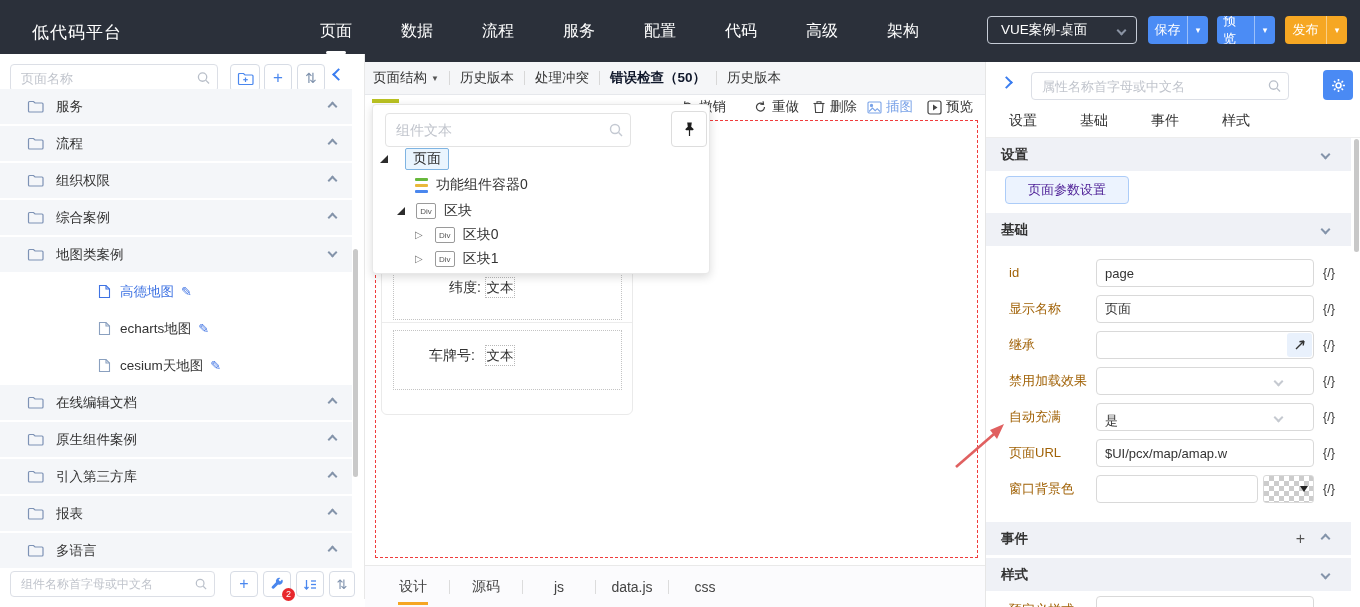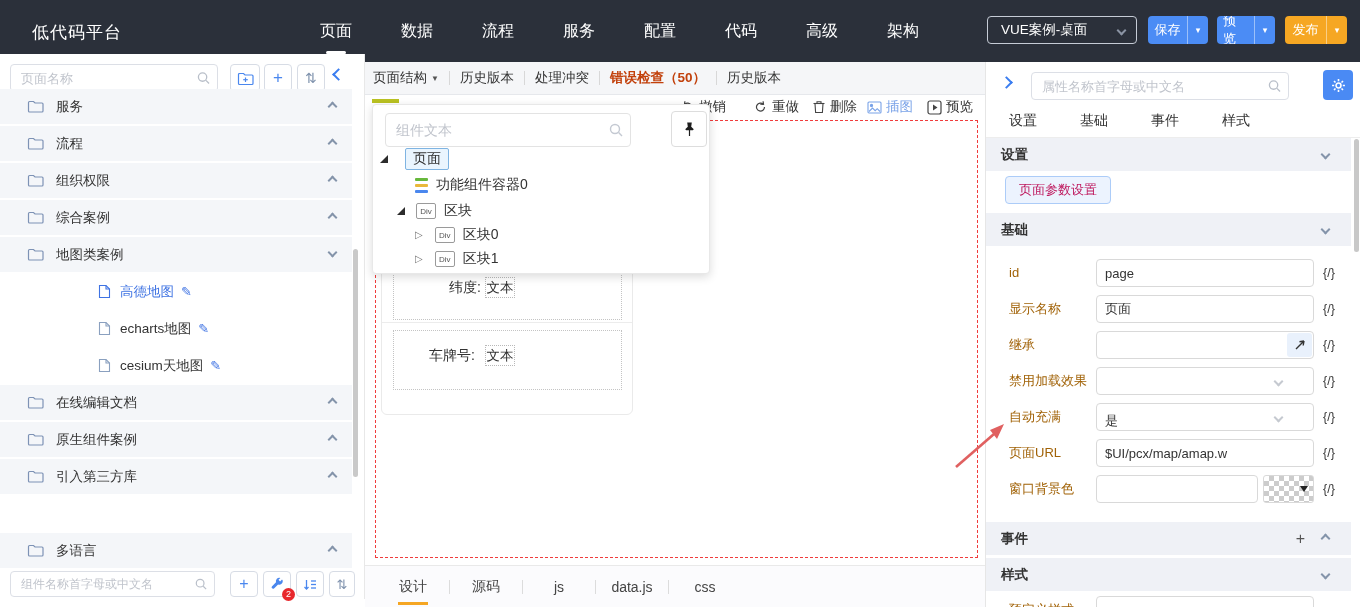--- a/index.html
+++ b/index.html
@@ -44,21 +44,21 @@
   .sb-page svg{margin-left:98px;}
   .sb-page .p-label{margin-left:9px;font-size:13.5px;}
   .sb-page .pencil{margin-left:7px;color:#3f73e3;font-size:13px;}
   .sb-scroll{position:absolute;left:353px;top:195px;width:5px;height:228px;background:#c9c9c9;border-radius:3px;}
   .badge{position:absolute;right:-5px;bottom:-5px;width:13px;height:13px;border-radius:50%;background:#e8282d;color:#fff;font-size:9px;line-height:13px;text-align:center;}
 
   
   .toolbar1{position:absolute;left:365px;top:62px;width:620px;height:33px;background:#f5f6f8;border-bottom:1px solid #e6e8ec;display:flex;align-items:center;padding-left:8px;font-size:13.5px;color:#333;}
   .tb-sep{width:1px;height:14px;background:#d8d8d8;margin:0 10px;}
   .tb-item{display:flex;align-items:center;gap:4px;cursor:pointer;white-space:nowrap;}
-  .err{color:#c2410c;font-weight:bold;}
+  .err{color:#0f172a;font-weight:bold;}
   .toolbar2{position:absolute;left:365px;top:95px;width:620px;height:26px;background:#fff;font-size:13.5px;color:#333;}
   .tb2-item{position:absolute;top:3px;display:flex;align-items:center;gap:4px;cursor:pointer;white-space:nowrap;}
   .yellow-bar{position:absolute;left:372px;top:99px;width:27px;height:4px;background:#b9c122;}
   .canvas-outline{position:absolute;left:375px;top:120px;width:603px;height:438px;border:1px dashed #f03c3c;}
   .card{position:absolute;left:381px;top:140px;width:252px;height:275px;background:#fff;border:1px solid #eaeaea;border-radius:6px;}
   .dotted-row{position:absolute;border:1px dotted #c4c4c4;font-size:14px;color:#333;}
   .txt-box{position:absolute;border:1px dotted #b9b9b9;width:30px;height:21px;line-height:20px;text-align:center;font-size:13.5px;}
   .card-divider{position:absolute;left:382px;top:322px;width:250px;border-top:1px solid #ececec;}
   .bottom-tabs{position:absolute;left:365px;top:565px;width:620px;height:42px;background:#fbfbfd;border-top:1px solid #e9e9e9;display:flex;align-items:center;padding-left:20px;font-size:14px;color:#444;}
   .btab{position:relative;width:56px;text-align:center;cursor:pointer;}
@@ -75,21 +75,21 @@
   .bars-icon{width:13px;height:15px;display:flex;flex-direction:column;justify-content:space-between;}
   .bars-icon i{display:block;height:3px;border-radius:1px;}
   .div-icon{width:20px;height:16px;border:1px solid #9a9a9a;border-radius:2px;font-size:8px;color:#555;display:flex;align-items:center;justify-content:center;background:#fff;}
 
   
   .inspector{position:absolute;left:985px;top:62px;width:375px;height:545px;background:#fff;border-left:1px solid #e6e6e6;overflow:hidden;}
   .insp-tabs{position:absolute;left:0;top:42px;width:375px;height:34px;border-bottom:1px solid #ededed;display:flex;align-items:center;gap:43px;padding-left:23px;font-size:14px;color:#333;}
   .sec-header{position:absolute;left:0;width:365px;height:33px;background:#eff1f6;display:flex;align-items:center;font-size:13.5px;font-weight:bold;color:#333;padding-left:15px;}
   .sec-header .chv{position:absolute;right:22px;border-color:#8494aa;}
   .sec-plus{position:absolute;right:46px;font-weight:normal;font-size:16px;color:#555;cursor:pointer;}
-  .param-btn{position:absolute;left:19px;top:114px;height:28px;padding:0 13px;background:#ecf3fe;border:1px solid #acccf8;border-radius:4px;color:#be185d;font-size:13px;line-height:26px;cursor:pointer;}
+  .param-btn{position:absolute;left:19px;top:114px;height:28px;padding:0 22px;background:#ecf3fe;border:1px solid #acccf8;border-radius:4px;color:#4c1d95;font-size:13px;line-height:26px;cursor:pointer;}
   .field-row{position:absolute;left:0;width:375px;height:28px;}
   .field-row .f-lab{position:absolute;left:23px;top:0;line-height:28px;font-size:13px;color:#a16207;white-space:nowrap;}
   .field-row .f-input{position:absolute;left:110px;top:0;width:218px;height:28px;border:1px solid #d9d9d9;border-radius:4px;padding:4px 8px;font-size:13px;color:#333;outline:none;}
   .field-row .f-code{position:absolute;left:337px;top:0;line-height:28px;font-size:12.5px;color:#3c3c3c;cursor:pointer;}
   .field-row .sel-chv{position:absolute;left:289px;top:11px;border-color:#c5c9d0;}
   .inherit-btn{position:absolute;left:301px;top:2px;width:25px;height:24px;background:#e9f1fc;border-radius:3px;display:flex;align-items:center;justify-content:center;cursor:pointer;}
   .color-swatch{position:absolute;left:277px;top:0;width:51px;height:28px;border:1px solid #d9d9d9;border-radius:3px;cursor:pointer;
     background-image:linear-gradient(45deg,#ccc 25%,transparent 25%,transparent 75%,#ccc 75%),linear-gradient(45deg,#ccc 25%,#fff 25%,#fff 75%,#ccc 75%);
     background-size:10px 10px;background-position:0 0,5px 5px;}
   .color-swatch .tri{position:absolute;right:5px;top:10px;width:0;height:0;border-left:4px solid transparent;border-right:4px solid transparent;border-top:6px solid #222;}
@@ -245,20 +245,27 @@
       <span class="f-label">原生组件案例</span>
         <i class="chv up row-chv"></i>
     </div>
     <div class="sb-row" style="top:405px">
       <svg width="17" height="14" viewBox="0 0 17 14">
           <path d="M1.5 2.5c0-.6.4-1 1-1h4l1.5 1.5h7c.6 0 1 .4 1 1v7c0 .6-.4 1-1 1h-12.5c-.6 0-1-.4-1-1z" stroke="#7d92b5" stroke-width="1.2" fill="none"></path>
         </svg>
       <span class="f-label">引入第三方库</span>
         <i class="chv up row-chv"></i>
     </div>
+    <div class="sb-row" style="top:442px">
+      <svg width="17" height="14" viewBox="0 0 17 14">
+          <path d="M1.5 2.5c0-.6.4-1 1-1h4l1.5 1.5h7c.6 0 1 .4 1 1v7c0 .6-.4 1-1 1h-12.5c-.6 0-1-.4-1-1z" stroke="#7d92b5" stroke-width="1.2" fill="none"></path>
+        </svg>
+      <span class="f-label">报表</span>
+        <i class="chv up row-chv"></i>
+    </div>
     <div class="sb-row" style="top:479px">
       <svg width="17" height="14" viewBox="0 0 17 14">
           <path d="M1.5 2.5c0-.6.4-1 1-1h4l1.5 1.5h7c.6 0 1 .4 1 1v7c0 .6-.4 1-1 1h-12.5c-.6 0-1-.4-1-1z" stroke="#7d92b5" stroke-width="1.2" fill="none"></path>
         </svg>
       <span class="f-label">多语言</span>
         <i class="chv up row-chv"></i>
     </div>
 
     <div class="search-box" style="left:10px;top:517px;width:205px;height:26px;">
       <input style="font-size: 12px;" placeholder="组件名称首字母或中文名">

